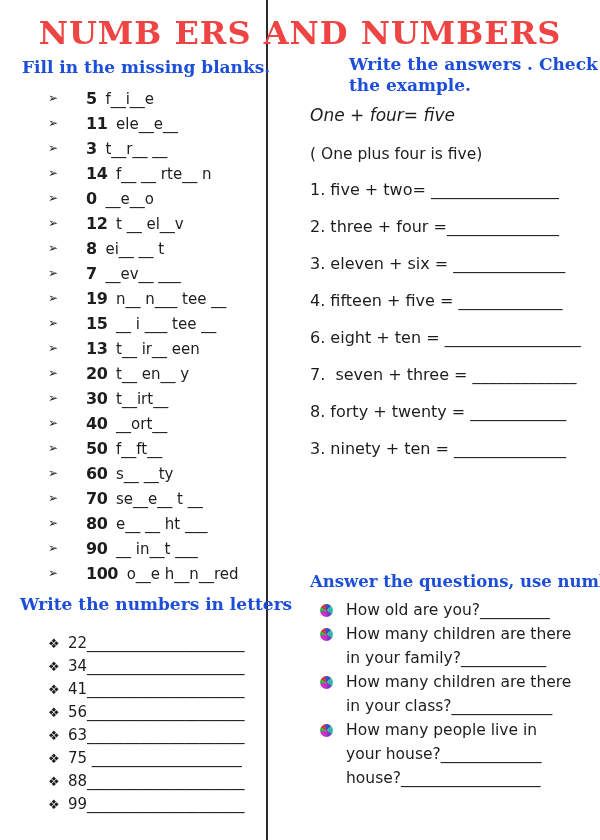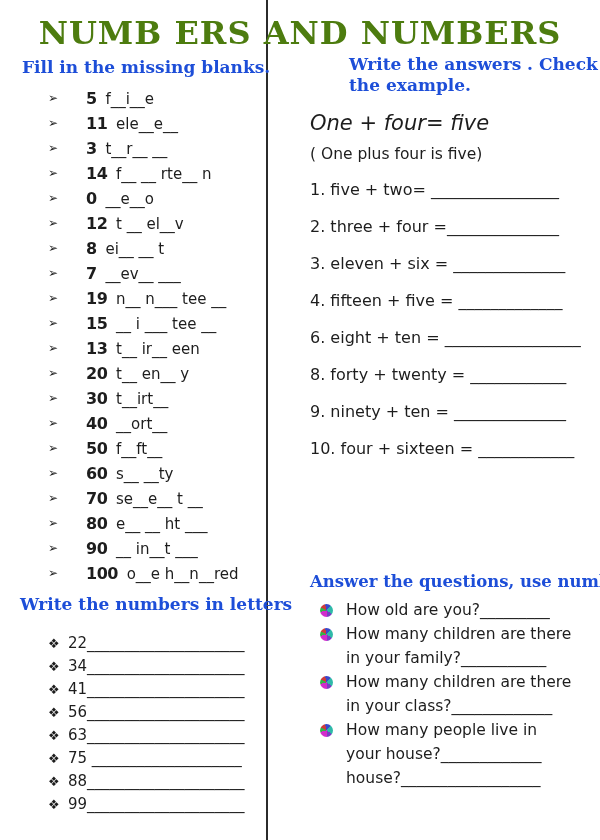--- a/index.html
+++ b/index.html
@@ -2,21 +2,21 @@
 <html><head>
 <meta charset="utf-8">
 <style>
   html,body{margin:0;padding:0;background:#ffffff;}
   .page{position:relative;width:600px;height:840px;background:#ffffff;
         font-family:"DejaVu Sans",sans-serif;color:#1d1d1d;overflow:hidden;}
   .divider{position:absolute;left:266px;top:0;width:2px;height:100%;background:#2b2b2b;}
 
   .title{position:absolute;top:14px;left:0;width:100%;margin:0;text-align:center;
          font-family:"DejaVu Serif",serif;font-weight:bold;font-size:32px;
-         letter-spacing:1px;color:#4d7c0f;}
+         letter-spacing:1px;color:#ef4444;}
 
   .serif-heading{position:absolute;margin:0;font-family:"DejaVu Serif",serif;
                  font-weight:bold;font-size:17px;color:#1d4ed8;}
   .h-left1{left:22px;top:57px;}
   .h-left2{left:20px;top:594px;}
   .h-right1{left:310px;top:54px;width:260px;line-height:21px;margin-left:39px;}
   .h-right2{left:310px;top:572px;font-size:16.5px;white-space:nowrap;}
 
   ul{list-style:none;margin:0;padding:0;}
 
@@ -24,21 +24,21 @@
   .fill-list li{position:relative;height:25px;line-height:25px;padding-left:64px;
                 font-size:15px;white-space:nowrap;}
   .arrow-bullet{position:absolute;left:26px;top:0;font-size:12px;line-height:25px;color:#252525;}
   .fill-num{font-weight:bold;font-size:16px;margin-right:4px;letter-spacing:-0.5px;}
 
   .num-list{position:absolute;left:22px;top:632px;width:242px;}
   .num-list li{position:relative;height:23px;line-height:23px;padding-left:46px;
                font-size:15px;white-space:nowrap;}
   .diamond-bullet{position:absolute;left:26px;top:0;font-size:13px;line-height:23px;color:#1d1d1d;}
 
-  .example{position:absolute;left:310px;top:111px;font-style:italic;font-size:21px;}
+  .example{position:absolute;left:310px;top:105px;font-style:italic;font-size:17px;}
   .note{position:absolute;left:310px;top:145px;font-size:15.5px;}
 
   .problems{position:absolute;left:310px;top:178px;width:285px;}
   .problems li{height:37px;line-height:23px;font-size:16px;white-space:nowrap;}
 
   .questions{position:absolute;left:310px;top:598px;width:285px;}
   .questions li{position:relative;min-height:24px;line-height:24px;padding-left:36px;
                 font-size:15.5px;white-space:nowrap;}
   .q-bullet{position:absolute;left:10px;top:6px;width:13px;height:13px;border-radius:50%;
             background:conic-gradient(from 40deg,#2fb9a8 0 23%,#7a3bc4 23% 38%,
@@ -209,27 +209,27 @@
       <li>
       <span>3. eleven + six = </span><span>______________</span>
     </li>
       <li>
       <span>4. fifteen + five = </span><span>_____________</span>
     </li>
       <li>
       <span>6. eight + ten = </span><span>_________________</span>
     </li>
       <li>
+      <span>7.&nbsp; seven + three = </span><span>_____________</span>
+    </li>
+      <li>
       <span>8. forty + twenty = </span><span>____________</span>
     </li>
       <li>
-      <span>9. ninety + ten = </span><span>______________</span>
-    </li>
-      <li>
-      <span>10. four + sixteen = </span><span>____________</span>
+      <span>3. ninety + ten = </span><span>______________</span>
     </li>
     </ul>
 
   <h2 class="serif-heading h-right2">Answer the questions, use numbers</h2>
 
   <ul class="questions">
       <li>
       <span class="q-bullet"></span>
       <span>How old are you?</span><span>_________</span>
     </li>

